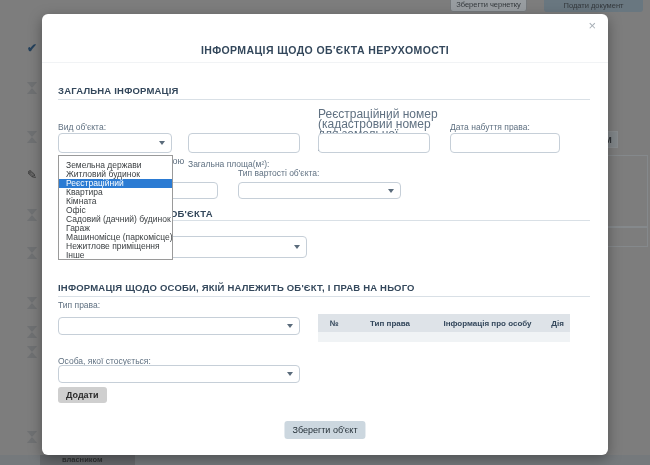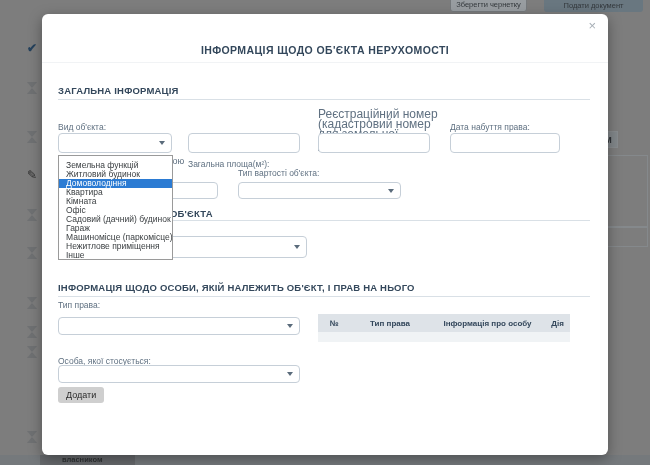--- a/index.html
+++ b/index.html
@@ -56,21 +56,21 @@
   .dd-item.sel { background:#2b7bd3; color:#ffffff; }
 
   
   .rtable { position:absolute; left:276px; top:300px; width:252px; }
   .rtable-head { display:flex; background:#dee3e8; height:18px; align-items:center; }
   .rtable-head .cell { font-size:8px; font-weight:bold; color:#33475b; text-align:center; }
   .c0 { width:32px; } .c1 { width:80px; } .c2 { width:115px; } .c3 { width:25px; }
   .rtable-empty { height:10px; background:#f0f3f5; }
 
   .btn-add { position:absolute; left:16px; top:373px; background:#cfcfcf; border:none; border-radius:3px;
-             font-size:9px; color:#2b2b2b; padding:3px 8px; font-family:"Liberation Sans", sans-serif; cursor:pointer; }
+             font-size:9px; color:#2b2b2b; padding:3px 8px; font-family:"Liberation Sans", sans-serif; cursor:pointer;font-weight:bold; }
   .btn-save { position:absolute; left:50%; transform:translateX(-50%); top:407px; background:#ccd7df; border:none;
               border-radius:3px; font-size:9px; color:#253038; padding:4px 8px; font-family:"Liberation Sans", sans-serif; cursor:pointer; }
 
   .val-label { position:absolute; left:16px; top:142px; font-size:9px; color:#5f7081; line-height:10px; white-space:nowrap; }
 </style>
 </head>
 <body>
 
 <div id="screen">
 
@@ -161,25 +161,26 @@
       <div class="rtable-empty"></div>
     </div>
 
     <div class="flabel" style="left:16px; top:342px;">Особа, якої стосується:</div>
     <div class="fselect" style="left:16px; top:351px; width:242px; height:18px;">
       <span></span>
       <span class="chev"></span>
     </div>
 
     <button class="btn-add">Додати</button>
+    <button class="btn-save">Зберегти об'єкт</button>
 
     <div class="dropdown">
-      <div class="dd-item">Земельна функцій</div>
+      <div class="dd-item">Земельна держави</div>
       <div class="dd-item">Житловий будинок</div>
-      <div class="dd-item sel">Домоволодіння</div>
+      <div class="dd-item sel">Реєстраційний</div>
       <div class="dd-item">Квартира</div>
       <div class="dd-item">Кімната</div>
       <div class="dd-item">Офіс</div>
       <div class="dd-item">Садовий (дачний) будинок</div>
       <div class="dd-item">Гараж</div>
       <div class="dd-item">Машиномісце (паркомісце)</div>
       <div class="dd-item">Нежитлове приміщення</div>
       <div class="dd-item">Інше</div>
     </div>
   </div>

